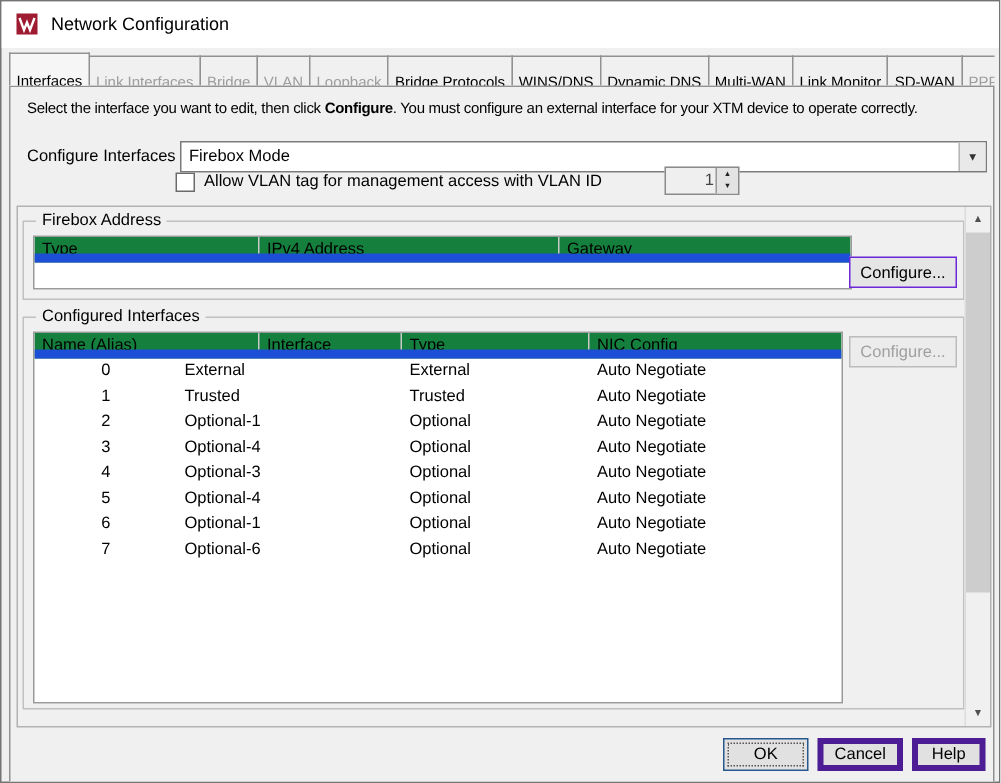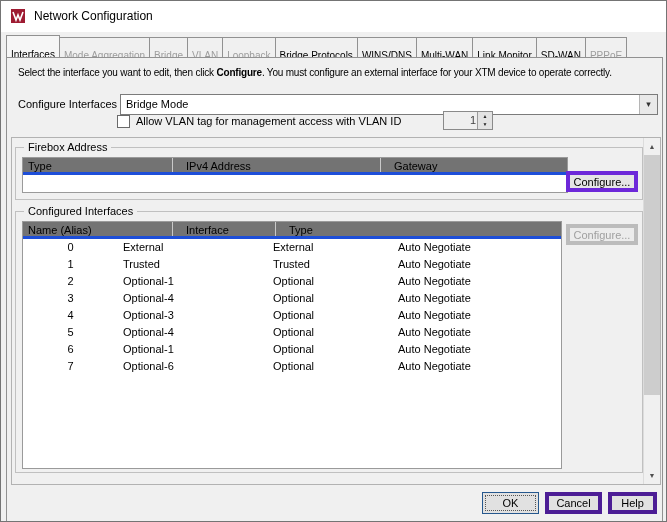--- a/index.html
+++ b/index.html
@@ -64,31 +64,31 @@
   .group { position:absolute; border:1px solid #c0c0c0; }
   .g1 { left:3px; top:9px; width:628px; height:53px; }
   .g2 { left:3px; top:73px; width:628px; height:262px; }
   .gtitle { position:absolute; left:8px; top:-8px; background:#f0f0f0; padding:0 4px;
             line-height:15px; }
 
   
   .tbl { position:absolute; background:#ffffff; border:1px solid #9a9a9a; overflow:hidden; }
   .t1 { left:6px; top:9px; width:546px; height:36px; }
   .t2 { left:6px; top:9px; width:540px; height:248px; }
-  .hdr { display:flex; height:17px; background:#737373; border-bottom:3px solid #1d4ed8;gap:8px; }
+  .hdr { display:flex; height:17px; background:#15803d; border-bottom:6px solid #1d4ed8; }
   .hdr .c { border-right:1px solid #c9c9c9; }
   .hdr .c:last-child { border-right:none; }
   .row { display:flex; height:17px; }
   .c { padding:0 5px; line-height:16px; overflow:hidden; white-space:nowrap; }
   .t1 .c0 { width:150px; } .t1 .c1 { width:200px; } .t1 .c2 { flex:1; }
   .t2 .c0 { width:95px; } .t2 .c1 { width:150px; } .t2 .c2 { width:125px; } .t2 .c3 { flex:1; }
   .t2 .row .c0 { text-align:center; }
 
   
-  .btn { position:absolute; height:21px; background:#e5e5e5; border:4px solid #6d28d9;
+  .btn { position:absolute; height:21px; background:#e5e5e5; border:1px solid #6d28d9;
          font-family:"Liberation Sans", sans-serif; font-size:11px; color:#000;
          text-align:center; cursor:default; }
   .cfg1 { right:4px; top:23px; width:72px; }
   .cfg2 { right:4px; top:12px; width:72px; }
   .btn.disabled { color:#a0a0a0; background:#ececec; border-color:#bcbcbc; }
   .footer-btn { position:absolute; top:491px; height:22px; background:#e1e1e1;
                 border:4px solid #4c1d95; font-family:"Liberation Sans", sans-serif;
                 font-size:11px; text-align:center; }
   .btn-ok { left:481px; width:57px; border:1px solid #26588e;
             outline:1px dotted #555; outline-offset:-4px; }
@@ -103,39 +103,40 @@
   <div class="titlebar">
     <svg class="appicon" viewBox="0 0 16 16">
       <rect x="1" y="1" width="14" height="14" fill="#9e1b32"></rect>
       <path d="M3 4 L6 12 L8 7 L10 12 L13 4" stroke="#ffffff" fill="none" stroke-width="1.6"></path>
     </svg>
     <span class="titletext">Network Configuration</span>
   </div>
 
   <div class="tabstrip">
     <div class="tab active">Interfaces</div>
-    <div class="tab disabled">Mode Aggregation</div>
+    <div class="tab disabled">Link Interfaces</div>
     <div class="tab disabled">Bridge</div>
     <div class="tab disabled">VLAN</div>
     <div class="tab disabled">Loopback</div>
     <div class="tab">Bridge Protocols</div>
     <div class="tab">WINS/DNS</div>
+    <div class="tab">Dynamic DNS</div>
     <div class="tab">Multi-WAN</div>
     <div class="tab">Link Monitor</div>
     <div class="tab">SD-WAN</div>
     <div class="tab disabled">PPPoE</div>
   </div>
 
   <div class="page">
 
     <div class="intro"><span>Select the interface you want to edit, then click </span><b>Configure</b><span>. You must configure an external interface for your XTM device to operate correctly.</span></div>
 
     <div class="mode-label">Configure Interfaces in</div>
     <div class="combo">
-      <span class="combo-text">Bridge Mode</span>
+      <span class="combo-text">Firebox Mode</span>
       <span class="combo-arrow">▾</span>
     </div>
 
     <span class="checkbox"></span>
     <div class="vlan-label">Allow VLAN tag for management access with VLAN ID</div>
     <div class="spinner">
       <span class="spin-value">1</span>
       <span class="spin-btn spin-up">▲</span>
       <span class="spin-btn spin-down">▼</span>
     </div>
@@ -154,20 +155,21 @@
         <button class="btn cfg1">Configure...</button>
       </div>
 
       <div class="group g2">
         <span class="gtitle">Configured Interfaces</span>
         <div class="tbl t2">
           <div class="hdr">
             <div class="c c1">Name (Alias)</div>
             <div class="c c0">Interface</div>
             <div class="c c2">Type</div>
+            <div class="c c3">NIC Config</div>
           </div>
           <div class="row">
             <div class="c c0">0</div>
             <div class="c c1">External</div>
             <div class="c c2">External</div>
             <div class="c c3">Auto Negotiate</div>
           </div>
           <div class="row">
             <div class="c c0">1</div>
             <div class="c c1">Trusted</div>

